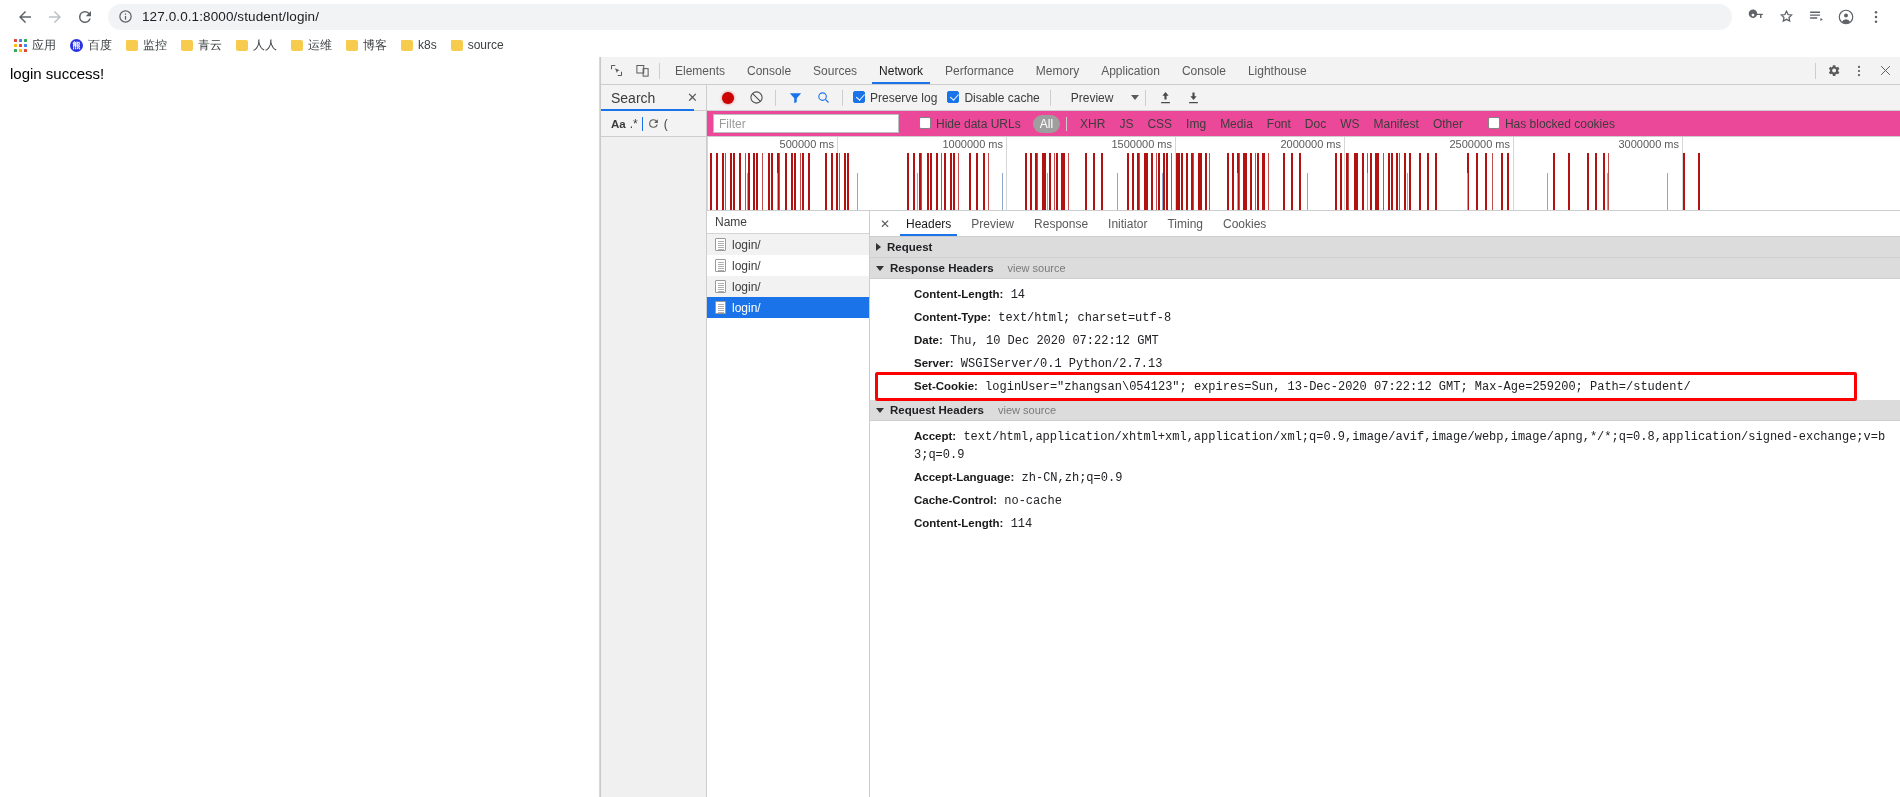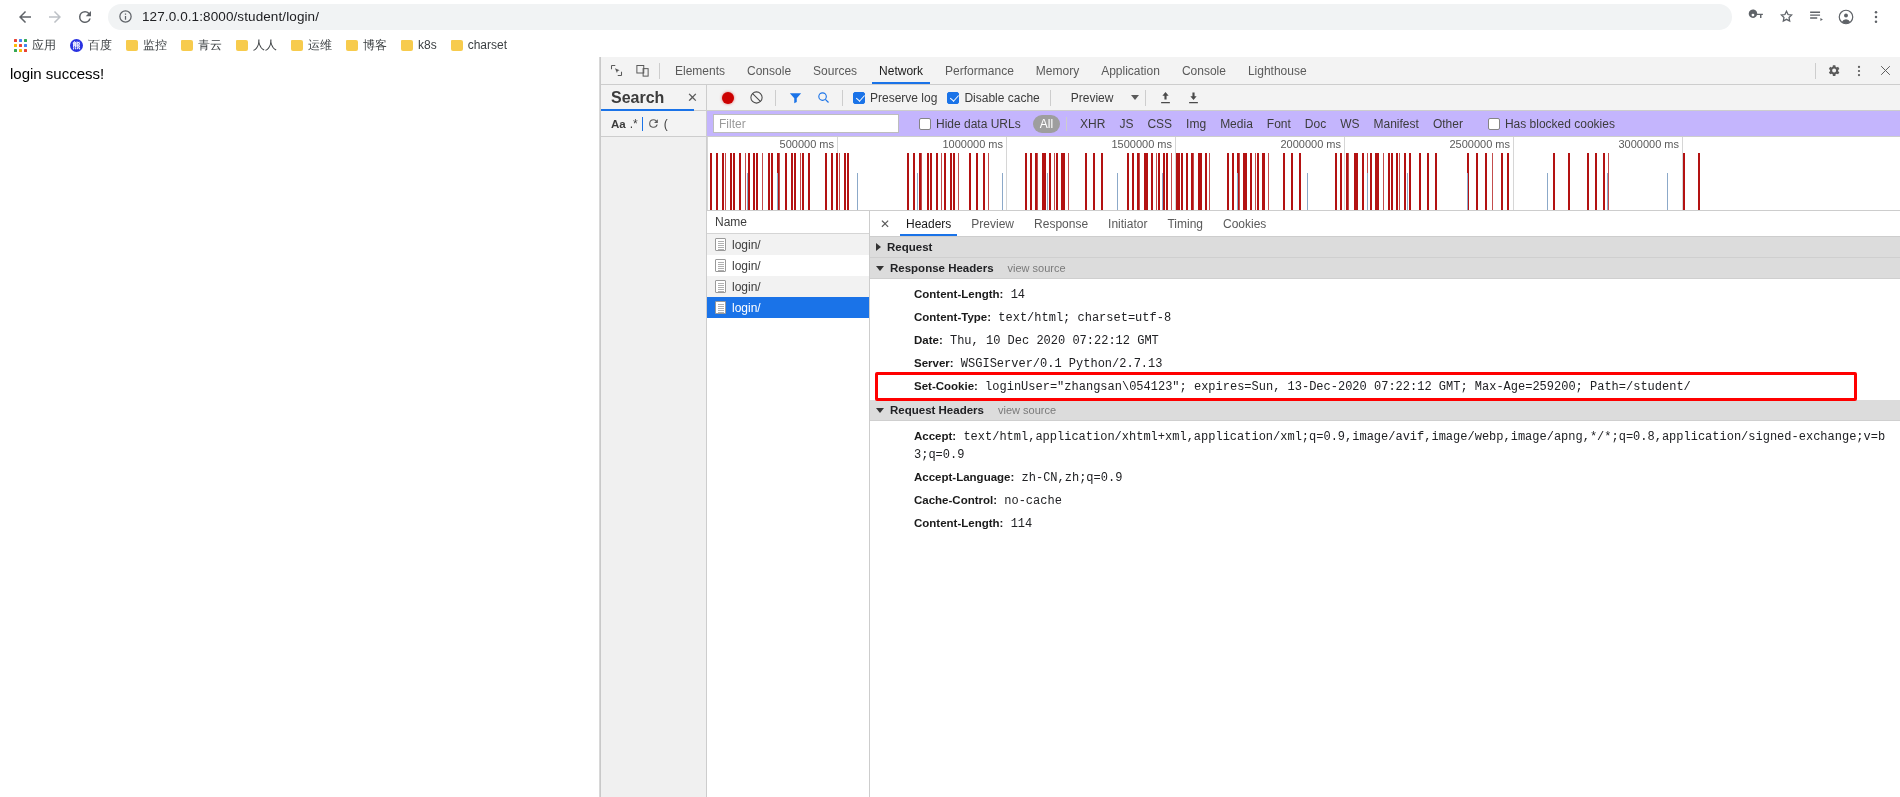--- a/index.html
+++ b/index.html
@@ -111,51 +111,51 @@
   
   .dt-row2 {
     height: 26px; min-height: 26px; display: flex; align-items: stretch;
     background: #f3f3f3; border-bottom: 1px solid #cdcdcd;
   }
   .search-pane-head {
     width: 106px; min-width:106px; display: flex; align-items: center;
     padding-left: 10px; background: #f3f3f3;
     border-right: 1px solid #cdcdcd; position: relative;
   }
-  .search-label { font-size: 16px; color: #3c3c3c; font-weight: bold; }
+  .search-label { font-size: 14px; color: #3c3c3c; }
   .search-close { margin-left: auto; margin-right: 8px; color: #5a5a5a; font-size: 13px; }
   .search-pane-head::after {
     content: ""; position: absolute; left: 0; right: 12px; bottom: -1px; height: 2px; background: #1a73e8;
   }
   .net-controls { flex: 1; display: flex; align-items: center; padding-left: 8px; gap: 2px; }
   .rec-dot {
     width: 12px; height: 12px; border-radius: 50%; background: #cc0000;
     box-shadow: 0 0 3px rgba(204,0,0,.55);
   }
   .rec-btn, .clear-btn, .funnel-btn, .srch-btn {
     width: 26px; height: 24px; display: flex; align-items: center; justify-content: center;
   }
-  .chk-wrap { display: flex; align-items: center; gap: 5px; margin: 0 4px; white-space: nowrap; }
+  .chk-wrap { display: flex; align-items: flex-start; gap: 5px; margin: 0 4px; white-space: nowrap; }
   .cb {
     width: 12px; height: 12px; border: 1px solid #858585; border-radius: 2px;
     background: #fff; flex: none; position: relative;
   }
   .cb.checked { background: #1a73e8; border-color: #1a73e8; }
   .cb.checked::after {
     content: ""; position: absolute; left: 3.5px; top: 0.5px; width: 3.5px; height: 7px;
     border: solid #fff; border-width: 0 1.6px 1.6px 0; transform: rotate(42deg);
   }
   .chk-label { font-size: 12px; color: #3c3c3c; }
   .throttle { display: flex; align-items: center; gap: 18px; font-size: 12px; color: #3c3c3c; margin-left: 6px; padding-left:8px;}
   .caret-dn { width: 0; height: 0; border-left: 4px solid transparent; border-right: 4px solid transparent; border-top: 5px solid #5a5a5a; }
 
   
   .dt-row3 {
     height: 26px; min-height: 26px; display: flex; align-items: stretch;
-    background: #c4b5fd; border-bottom: 1px solid #cdcdcd;
+    background: #ec4899; border-bottom: 1px solid #cdcdcd;
   }
   .search-pane-opts {
     width: 106px; min-width:106px; display: flex; align-items: center; gap: 4px;
     padding-left: 10px; border-right: 1px solid #cdcdcd; background: #f3f3f3;
   }
   .aa-btn { font-size: 11.5px; font-weight: bold; color: #3c3c3c; }
   .regex-btn { font-size: 12px; color: #3c3c3c; }
   .refresh-btn { color: #5a5a5a; display: flex; align-items: center; }
   .text-cursor { width: 1px; height: 14px; background: #1a73e8; }
   .filter-zone { flex: 1; display: flex; align-items: center; gap: 0; padding-left: 6px; }
@@ -382,21 +382,21 @@
     <div class="bm">
       <span class="glyph">
           <span class="folder-ico"></span>
         </span>
       <span>k8s</span>
     </div>
     <div class="bm">
       <span class="glyph">
           <span class="folder-ico"></span>
         </span>
-      <span>charset</span>
+      <span>source</span>
     </div>
   </div>
 
   <div class="page-viewport">
     <div class="page-text">login success!</div>
   </div>
 
   <div class="devtools">
 
     <div class="dt-tabbar">

